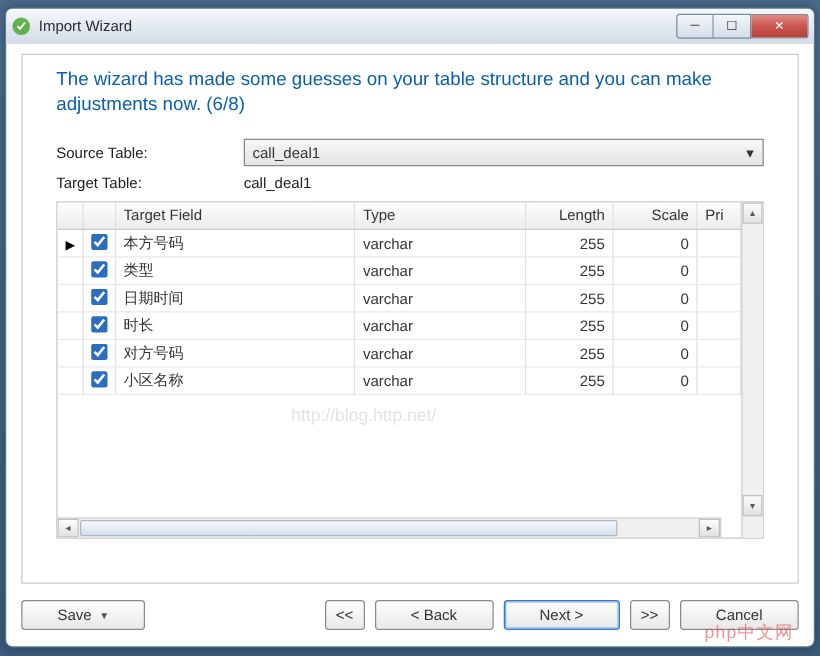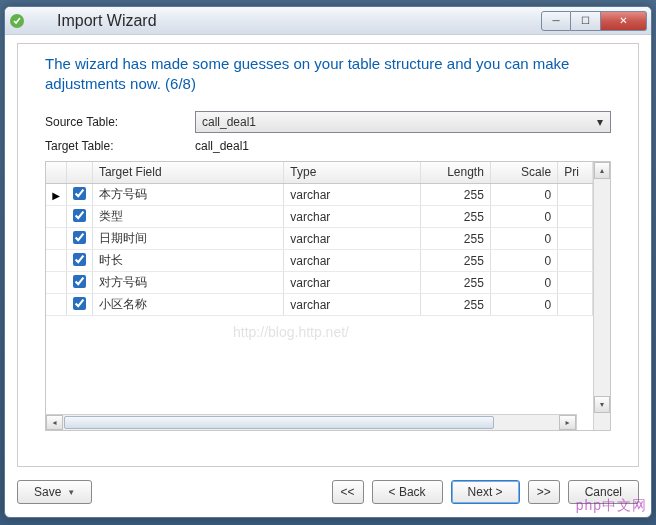--- a/index.html
+++ b/index.html
@@ -27,21 +27,21 @@
       border-bottom: 1px solid #c8cfd9;
       display: flex;
       align-items: center;
       padding: 0 4px;
     }
     .title-icon {
       width: 16px; height: 16px;
       margin-right: 6px;
       display: inline-flex; align-items: center; justify-content: center;
     }
-    .title-text { flex: 1; color: #2b2b2b; font-size: 16px; margin-left: 26px; }
+    .title-text { flex: 1; color: #2b2b2b; font-size: 12px; }
     .win-btns { display: flex; gap: 0; }
     .win-btn {
       width: 30px; height: 20px;
       border: 1px solid #7a8aa0;
       background: linear-gradient(to bottom, #f3f6fb, #d6dde8);
       display: inline-flex; align-items: center; justify-content: center;
       font-size: 10px; color: #333;
       border-radius: 0;
     }
     .win-btn.min { border-radius: 3px 0 0 3px; }
@@ -157,40 +157,40 @@
     }
     .footer {
       position: absolute; left: 12px; right: 12px; bottom: 10px; height: 30px;
       display: flex; align-items: center;
     }
     .btn {
       height: 24px;
       border: 1px solid #8a8a8a;
       background: linear-gradient(to bottom, #fefefe, #e8e8e8);
       border-radius: 3px;
-      padding: 0 16px;
+      padding: 0 28px;
       font-size: 12px;
       color: #333;
       display: inline-flex; align-items: center; justify-content: center;
       cursor: pointer;
     }
     .btn.small { padding: 0 8px; min-width: 30px; }
     .btn.default {
       border-color: #3a7ac0;
       box-shadow: 0 0 0 1px #74b0ea inset;
     }
     .btn .caret {
       margin-left: 6px; font-size: 8px; color: #555;
     }
     .footer-spacer { flex: 1; }
     .footer-right { display: flex; gap: 8px; align-items: center; }
     .watermark {
       position: absolute;
-      right: 4px; bottom: 2px;
-      color: #a21caf;
+      right: 16px; bottom: 2px;
+      color: #ef4444;
       font-size: 14px;
       letter-spacing: 1px;
       font-family: "Microsoft YaHei", Arial, sans-serif;
       opacity: 0.6;
     }
     .blur-watermark {
       position: absolute;
       left: 215px; top: 280px;
       color: rgba(140,140,140,0.25);
       font-size: 14px;

